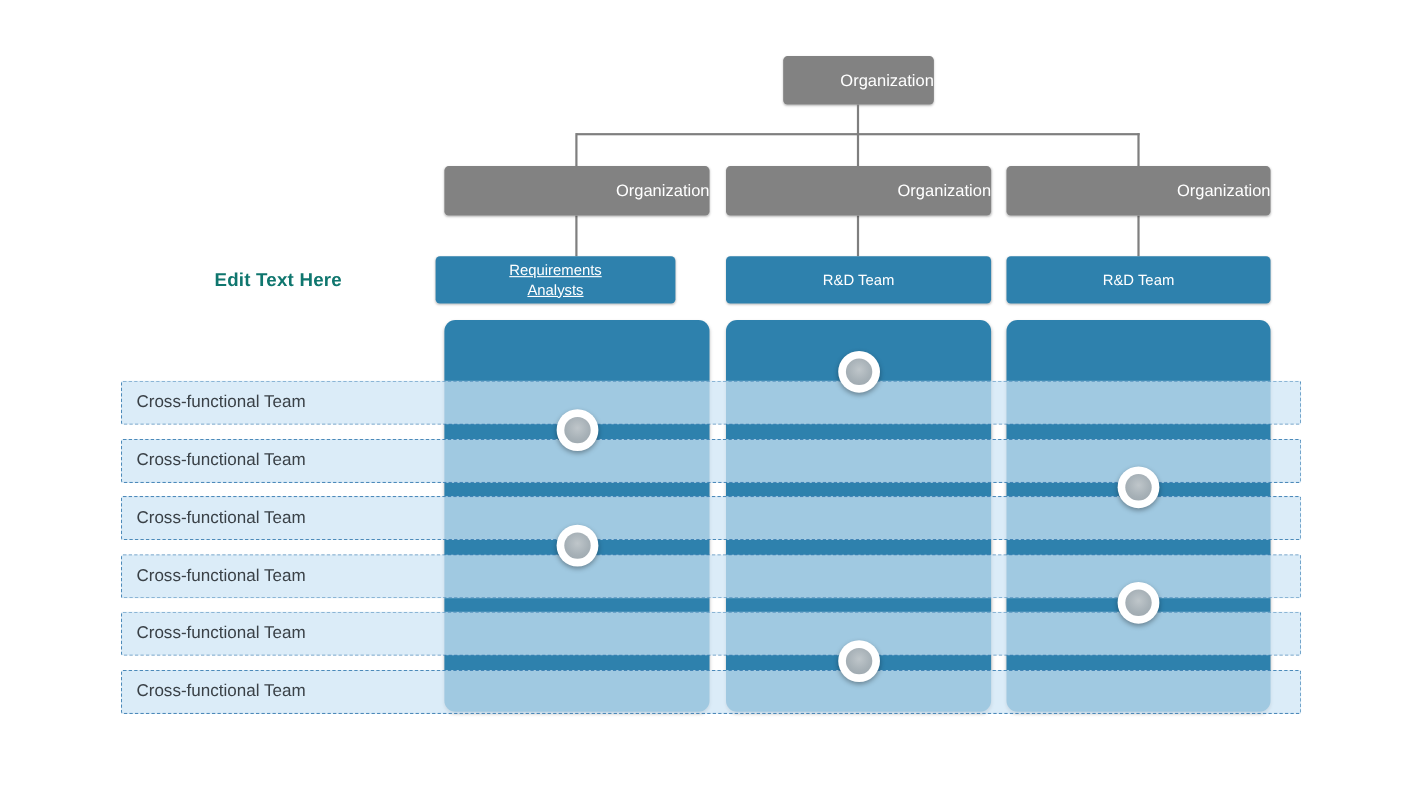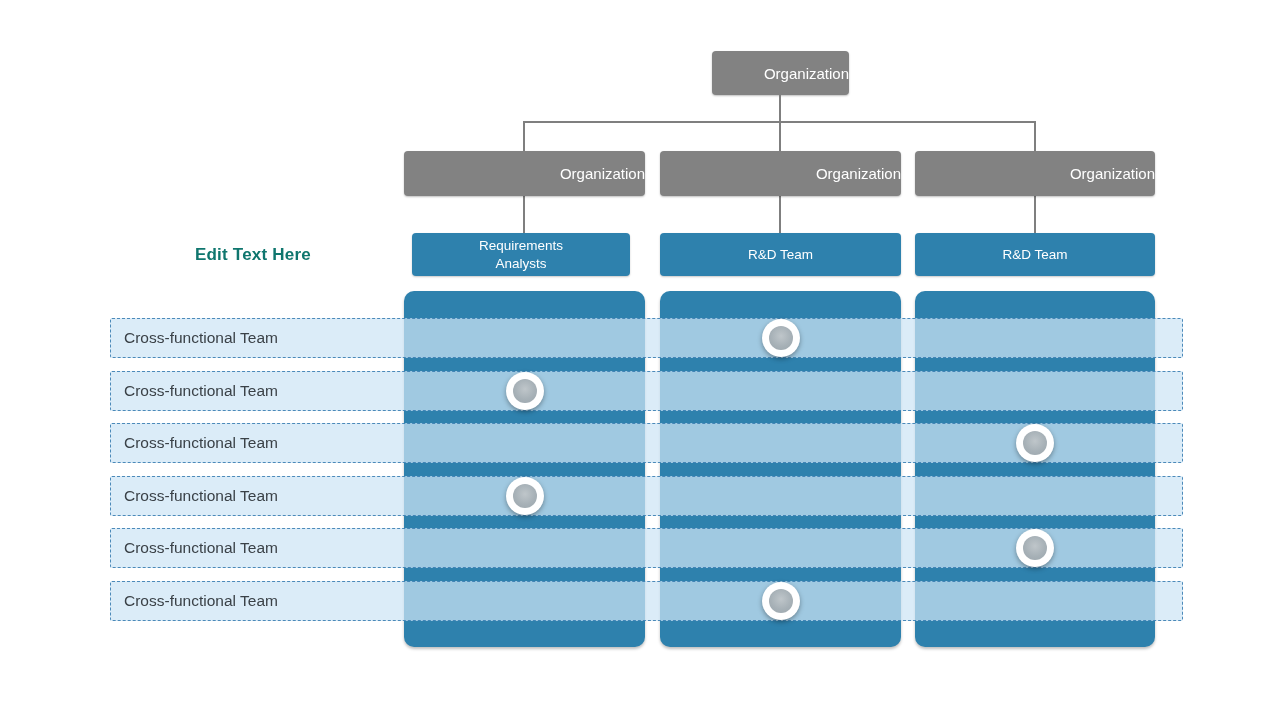--- a/index.html
+++ b/index.html
@@ -17,21 +17,21 @@
   .b0{left:404px;top:151px;width:241px;height:45px;}
   .b1{left:660px;top:151px;width:241px;height:45px;}
   .b2{left:915px;top:151px;width:240px;height:45px;}
   
   .teambox{
     position:absolute;top:233px;height:43px;background:var(--accent-blue,#2E81AD);
     color:#fff;border-radius:4px;display:flex;align-items:center;justify-content:center;
     font-size:13.5px;line-height:1.32;text-align:center;white-space:pre-line;
     box-shadow:0 1px 2px rgba(0,0,0,0.22);
   }
-  .t0{left:412px;width:218px;}
+  .t0{left:396px;width:218px;text-decoration:underline;}
   .t1{left:660px;width:241px;}
   .t2{left:915px;width:240px;}
   
   .conn{position:absolute;background:var(--conn-gray,#7F7F7F);}
   .cv-root{left:779px;top:95px;width:2px;height:28px;}
   .ch{left:524px;top:121px;width:512px;height:2px;}
   .cd0{left:523px;top:121px;width:2px;height:31px;}
   .cd1{left:779px;top:121px;width:2px;height:31px;}
   .cd2{left:1034px;top:121px;width:2px;height:31px;}
   .cs0{left:523px;top:196px;width:2px;height:37px;}
@@ -44,21 +44,21 @@
   }
   .c0{left:404px;width:241px;}
   .c1{left:660px;width:241px;}
   .c2{left:915px;width:240px;}
   
   .team-row{
     position:absolute;left:110px;width:1073px;height:40px;z-index:2;
     background:rgba(205,228,245,0.72);
     border:1px dashed rgba(52,122,176,0.85);border-radius:2px;
     display:flex;align-items:center;box-sizing:border-box;
-    color:var(--text-dark,#3A4147);font-size:15.5px;padding-left:13px;
+    color:var(--text-dark,#3A4147);font-size:15.5px;padding-left:13px;margin-top:28px;
   }
   .r0{top:318px;} .r1{top:371px;} .r2{top:423px;} .r3{top:476px;} .r4{top:528px;} .r5{top:581px;}
   
   .marker{
     position:absolute;width:38px;height:38px;border-radius:50%;background:#ffffff;
     box-shadow:0 2px 5px rgba(0,0,0,0.35);z-index:3;
   }
   .marker .inner{
     position:absolute;left:7px;top:7px;width:24px;height:24px;border-radius:50%;
     background:radial-gradient(circle at 50% 42%, #bfc6ca 0%, #a7b1b7 55%, #9aa5ac 100%);

